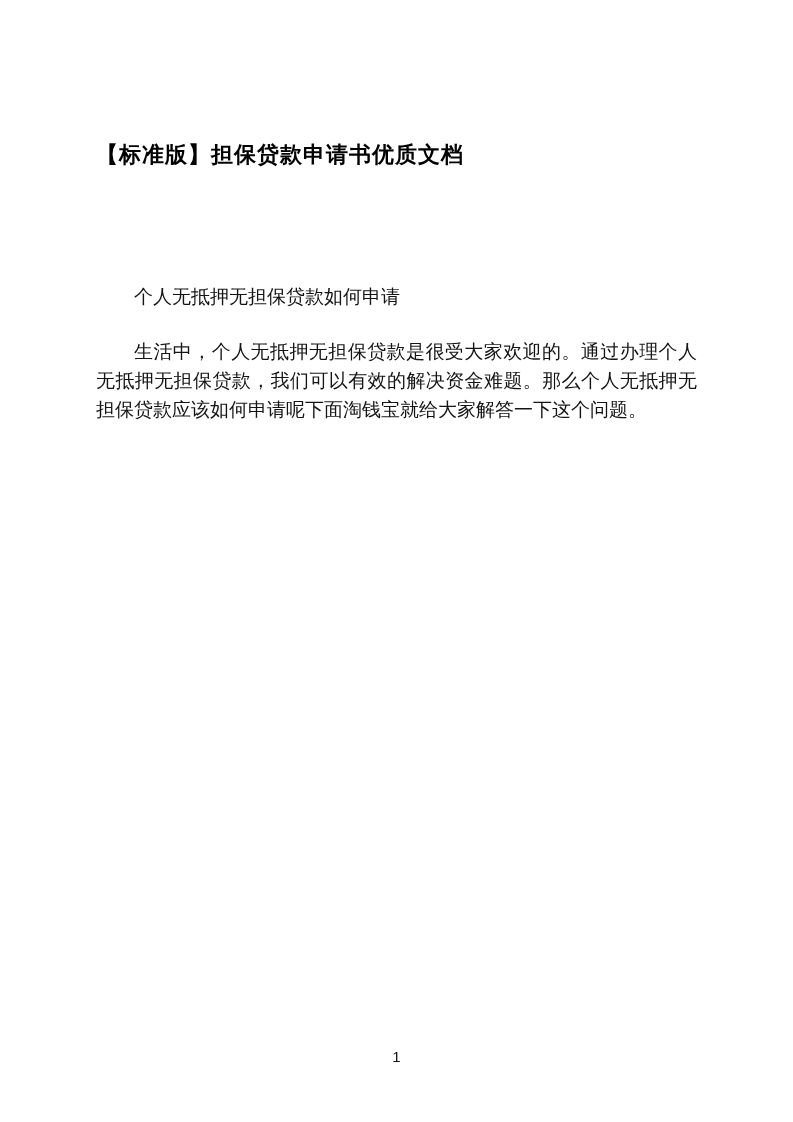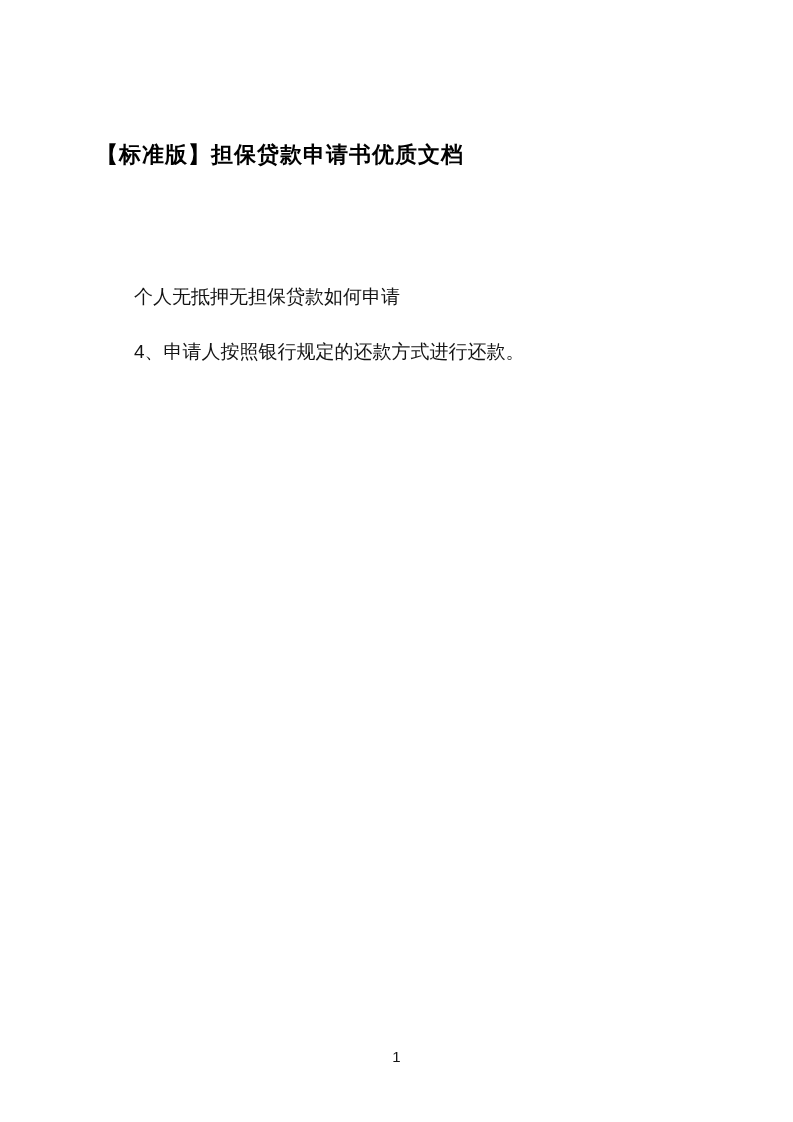--- a/index.html
+++ b/index.html
@@ -47,18 +47,18 @@
 </style>
 </head>
 <body>
 
 <div class="page">
 
   <h1 class="doc-title">【标准版】担保贷款申请书优质文档</h1>
 
   <div class="doc-body">
     <p>个人无抵押无担保贷款如何申请</p>
-    <p>4、申请人按照银行规定的还款方式进行还款。</p>
+    <p>生活中，个人无抵押无担保贷款是很受大家欢迎的。通过办理个人无抵押无担保贷款，我们可以有效的解决资金难题。那么个人无抵押无担保贷款应该如何申请呢下面淘钱宝就给大家解答一下这个问题。</p>
   </div>
 
   <div class="page-number">1</div>
 
 </div>
 
 </body></html>

